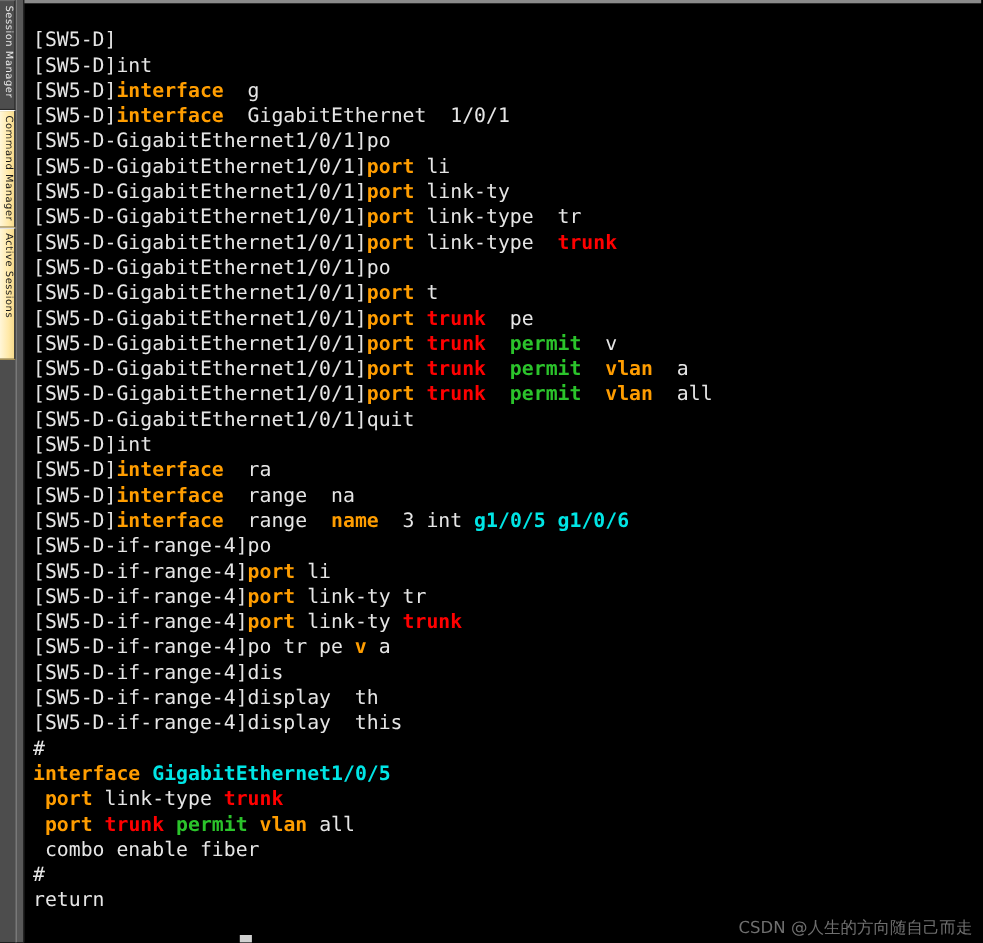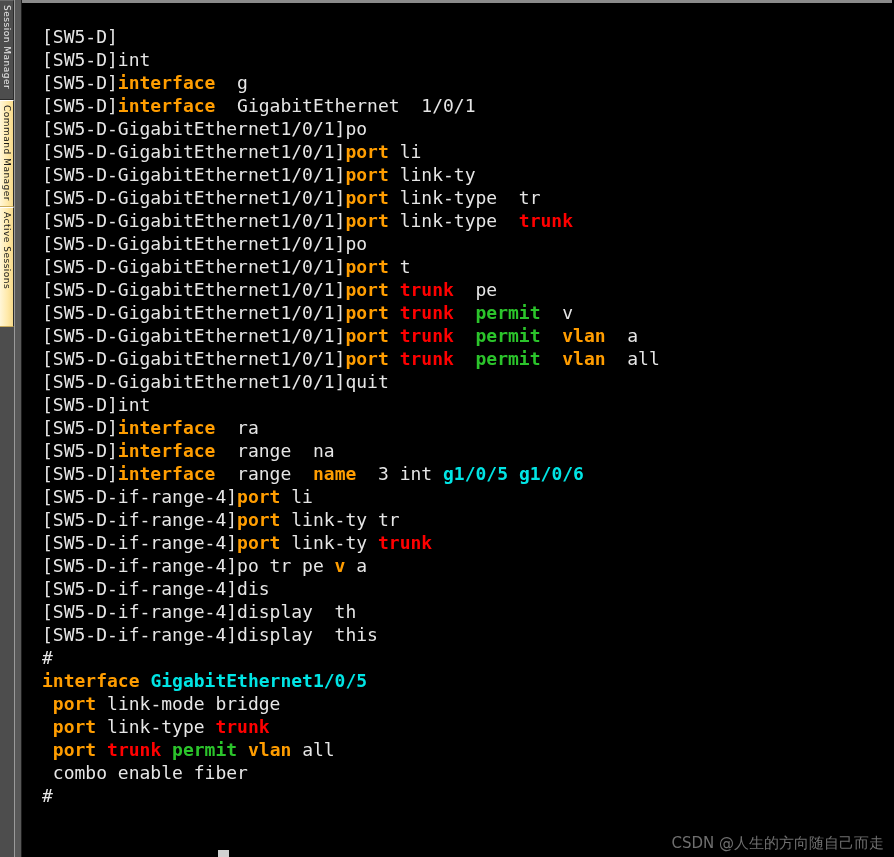--- a/index.html
+++ b/index.html
@@ -106,21 +106,21 @@
     overflow: hidden;
     padding-top: 22px;
     box-sizing: border-box;
   }
   .line {
     height: 23px;
     line-height: 23px;
     font-size: 18px;
     white-space: pre;
     color: #e6e6e6;
-    padding-left: 20px;
+    padding-left: 8px;
     letter-spacing: 0px;
   }
   .tok { white-space: pre; }
   .c-white  { color: #e6e6e6; font-weight: normal; }
   .c-orange { color: #ff9d00; font-weight: bold; }
   .c-red    { color: #ff0000; font-weight: bold; }
   .c-green  { color: #2bc42b; font-weight: bold; }
   .c-cyan   { color: #00e5e5; font-weight: bold; }
 
   
@@ -181,33 +181,34 @@
       <div class="line"><span class="tok c-white">[SW5-D-GigabitEthernet1/0/1]</span><span class="tok c-orange">port</span><span class="tok c-white"> t</span></div>
       <div class="line"><span class="tok c-white">[SW5-D-GigabitEthernet1/0/1]</span><span class="tok c-orange">port</span><span class="tok c-white"> </span><span class="tok c-red">trunk</span><span class="tok c-white">  pe</span></div>
       <div class="line"><span class="tok c-white">[SW5-D-GigabitEthernet1/0/1]</span><span class="tok c-orange">port</span><span class="tok c-white"> </span><span class="tok c-red">trunk</span><span class="tok c-white">  </span><span class="tok c-green">permit</span><span class="tok c-white">  v</span></div>
       <div class="line"><span class="tok c-white">[SW5-D-GigabitEthernet1/0/1]</span><span class="tok c-orange">port</span><span class="tok c-white"> </span><span class="tok c-red">trunk</span><span class="tok c-white">  </span><span class="tok c-green">permit</span><span class="tok c-white">  </span><span class="tok c-orange">vlan</span><span class="tok c-white">  a</span></div>
       <div class="line"><span class="tok c-white">[SW5-D-GigabitEthernet1/0/1]</span><span class="tok c-orange">port</span><span class="tok c-white"> </span><span class="tok c-red">trunk</span><span class="tok c-white">  </span><span class="tok c-green">permit</span><span class="tok c-white">  </span><span class="tok c-orange">vlan</span><span class="tok c-white">  all</span></div>
       <div class="line"><span class="tok c-white">[SW5-D-GigabitEthernet1/0/1]quit</span></div>
       <div class="line"><span class="tok c-white">[SW5-D]int</span></div>
       <div class="line"><span class="tok c-white">[SW5-D]</span><span class="tok c-orange">interface</span><span class="tok c-white">  ra</span></div>
       <div class="line"><span class="tok c-white">[SW5-D]</span><span class="tok c-orange">interface</span><span class="tok c-white">  range  na</span></div>
       <div class="line"><span class="tok c-white">[SW5-D]</span><span class="tok c-orange">interface</span><span class="tok c-white">  range  </span><span class="tok c-orange">name</span><span class="tok c-white">  3 int </span><span class="tok c-cyan">g1/0/5</span><span class="tok c-white"> </span><span class="tok c-cyan">g1/0/6</span></div>
+      <div class="line"><span class="tok c-white">[SW5-D-if-range-4]po</span></div>
       <div class="line"><span class="tok c-white">[SW5-D-if-range-4]</span><span class="tok c-orange">port</span><span class="tok c-white"> li</span></div>
       <div class="line"><span class="tok c-white">[SW5-D-if-range-4]</span><span class="tok c-orange">port</span><span class="tok c-white"> link-ty tr</span></div>
       <div class="line"><span class="tok c-white">[SW5-D-if-range-4]</span><span class="tok c-orange">port</span><span class="tok c-white"> link-ty </span><span class="tok c-red">trunk</span></div>
       <div class="line"><span class="tok c-white">[SW5-D-if-range-4]po tr pe </span><span class="tok c-orange">v</span><span class="tok c-white"> a</span></div>
       <div class="line"><span class="tok c-white">[SW5-D-if-range-4]dis</span></div>
       <div class="line"><span class="tok c-white">[SW5-D-if-range-4]display  th</span></div>
       <div class="line"><span class="tok c-white">[SW5-D-if-range-4]display  this</span></div>
       <div class="line"><span class="tok c-white">#</span></div>
       <div class="line"><span class="tok c-orange">interface</span><span class="tok c-white"> </span><span class="tok c-cyan">GigabitEthernet1/0/5</span></div>
-      <div class="line"><span class="tok c-white"> </span><span class="tok c-orange">port</span><span class="tok c-white"> link-mode bridge</span></div>
       <div class="line"><span class="tok c-white"> </span><span class="tok c-orange">port</span><span class="tok c-white"> link-type </span><span class="tok c-red">trunk</span></div>
       <div class="line"><span class="tok c-white"> </span><span class="tok c-orange">port</span><span class="tok c-white"> </span><span class="tok c-red">trunk</span><span class="tok c-white"> </span><span class="tok c-green">permit</span><span class="tok c-white"> </span><span class="tok c-orange">vlan</span><span class="tok c-white"> all</span></div>
       <div class="line"><span class="tok c-white"> combo enable fiber</span></div>
       <div class="line"><span class="tok c-white">#</span></div>
+      <div class="line"><span class="tok c-white">return</span></div>
     </div>
 
   <div id="cursor"></div>
 
   <div id="watermark">CSDN @人生的方向随自己而走</div>
 
 </div>
 
 </body></html>

